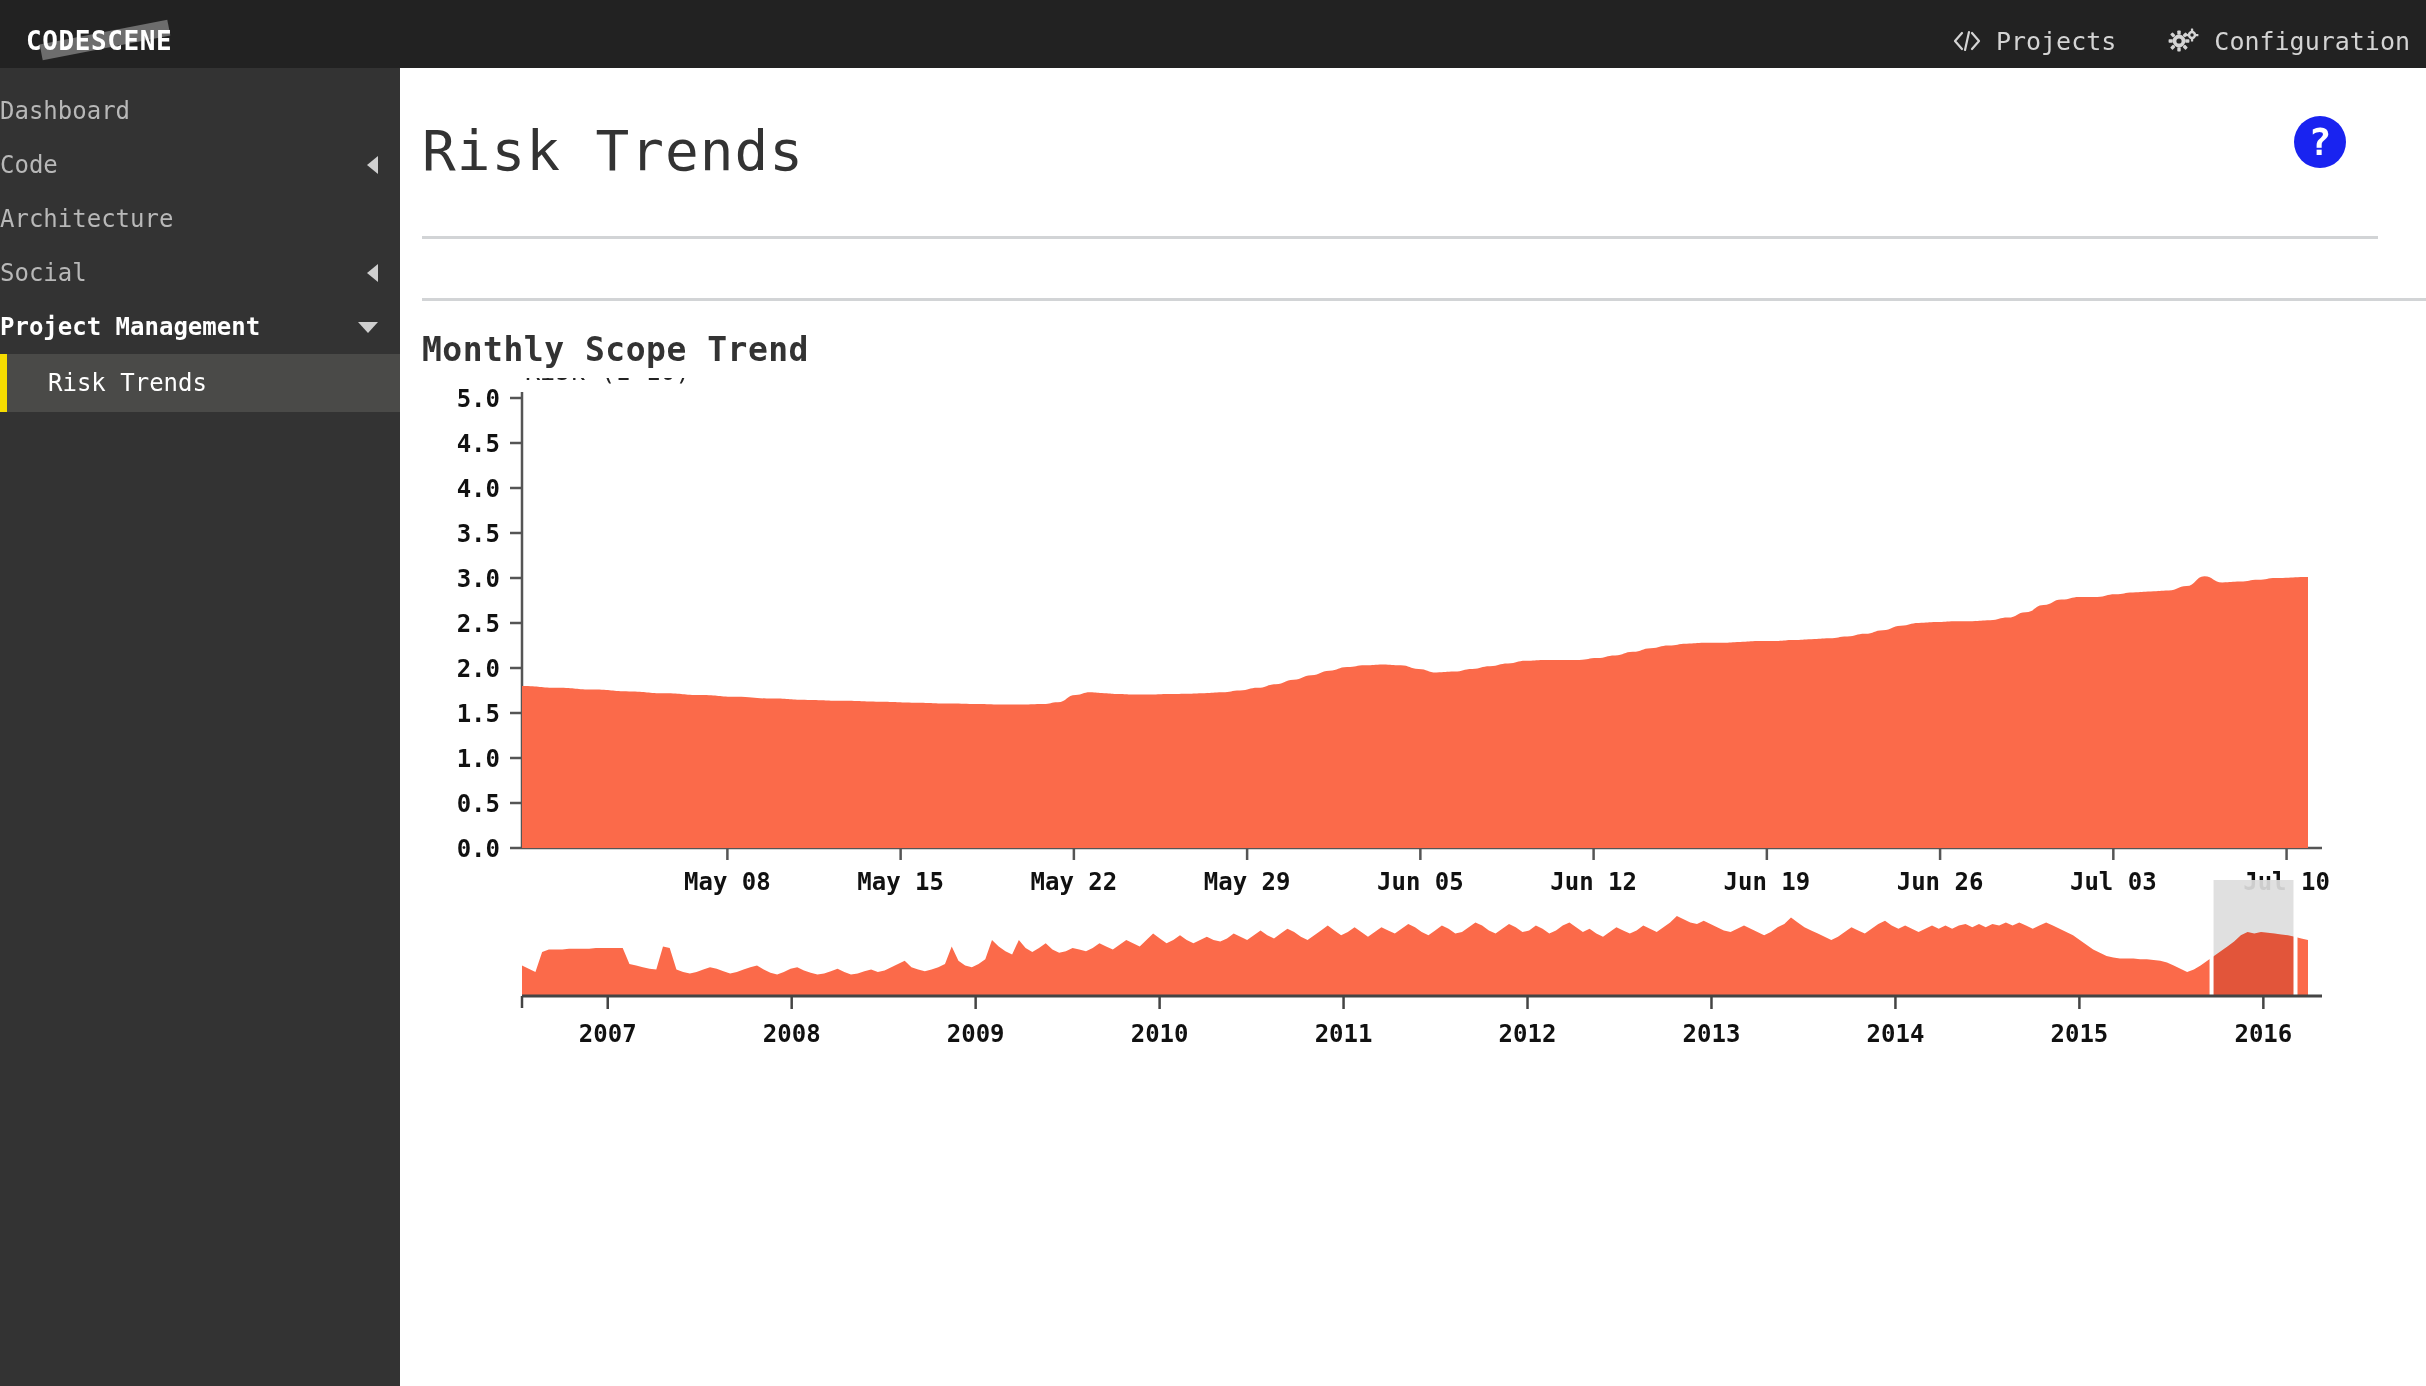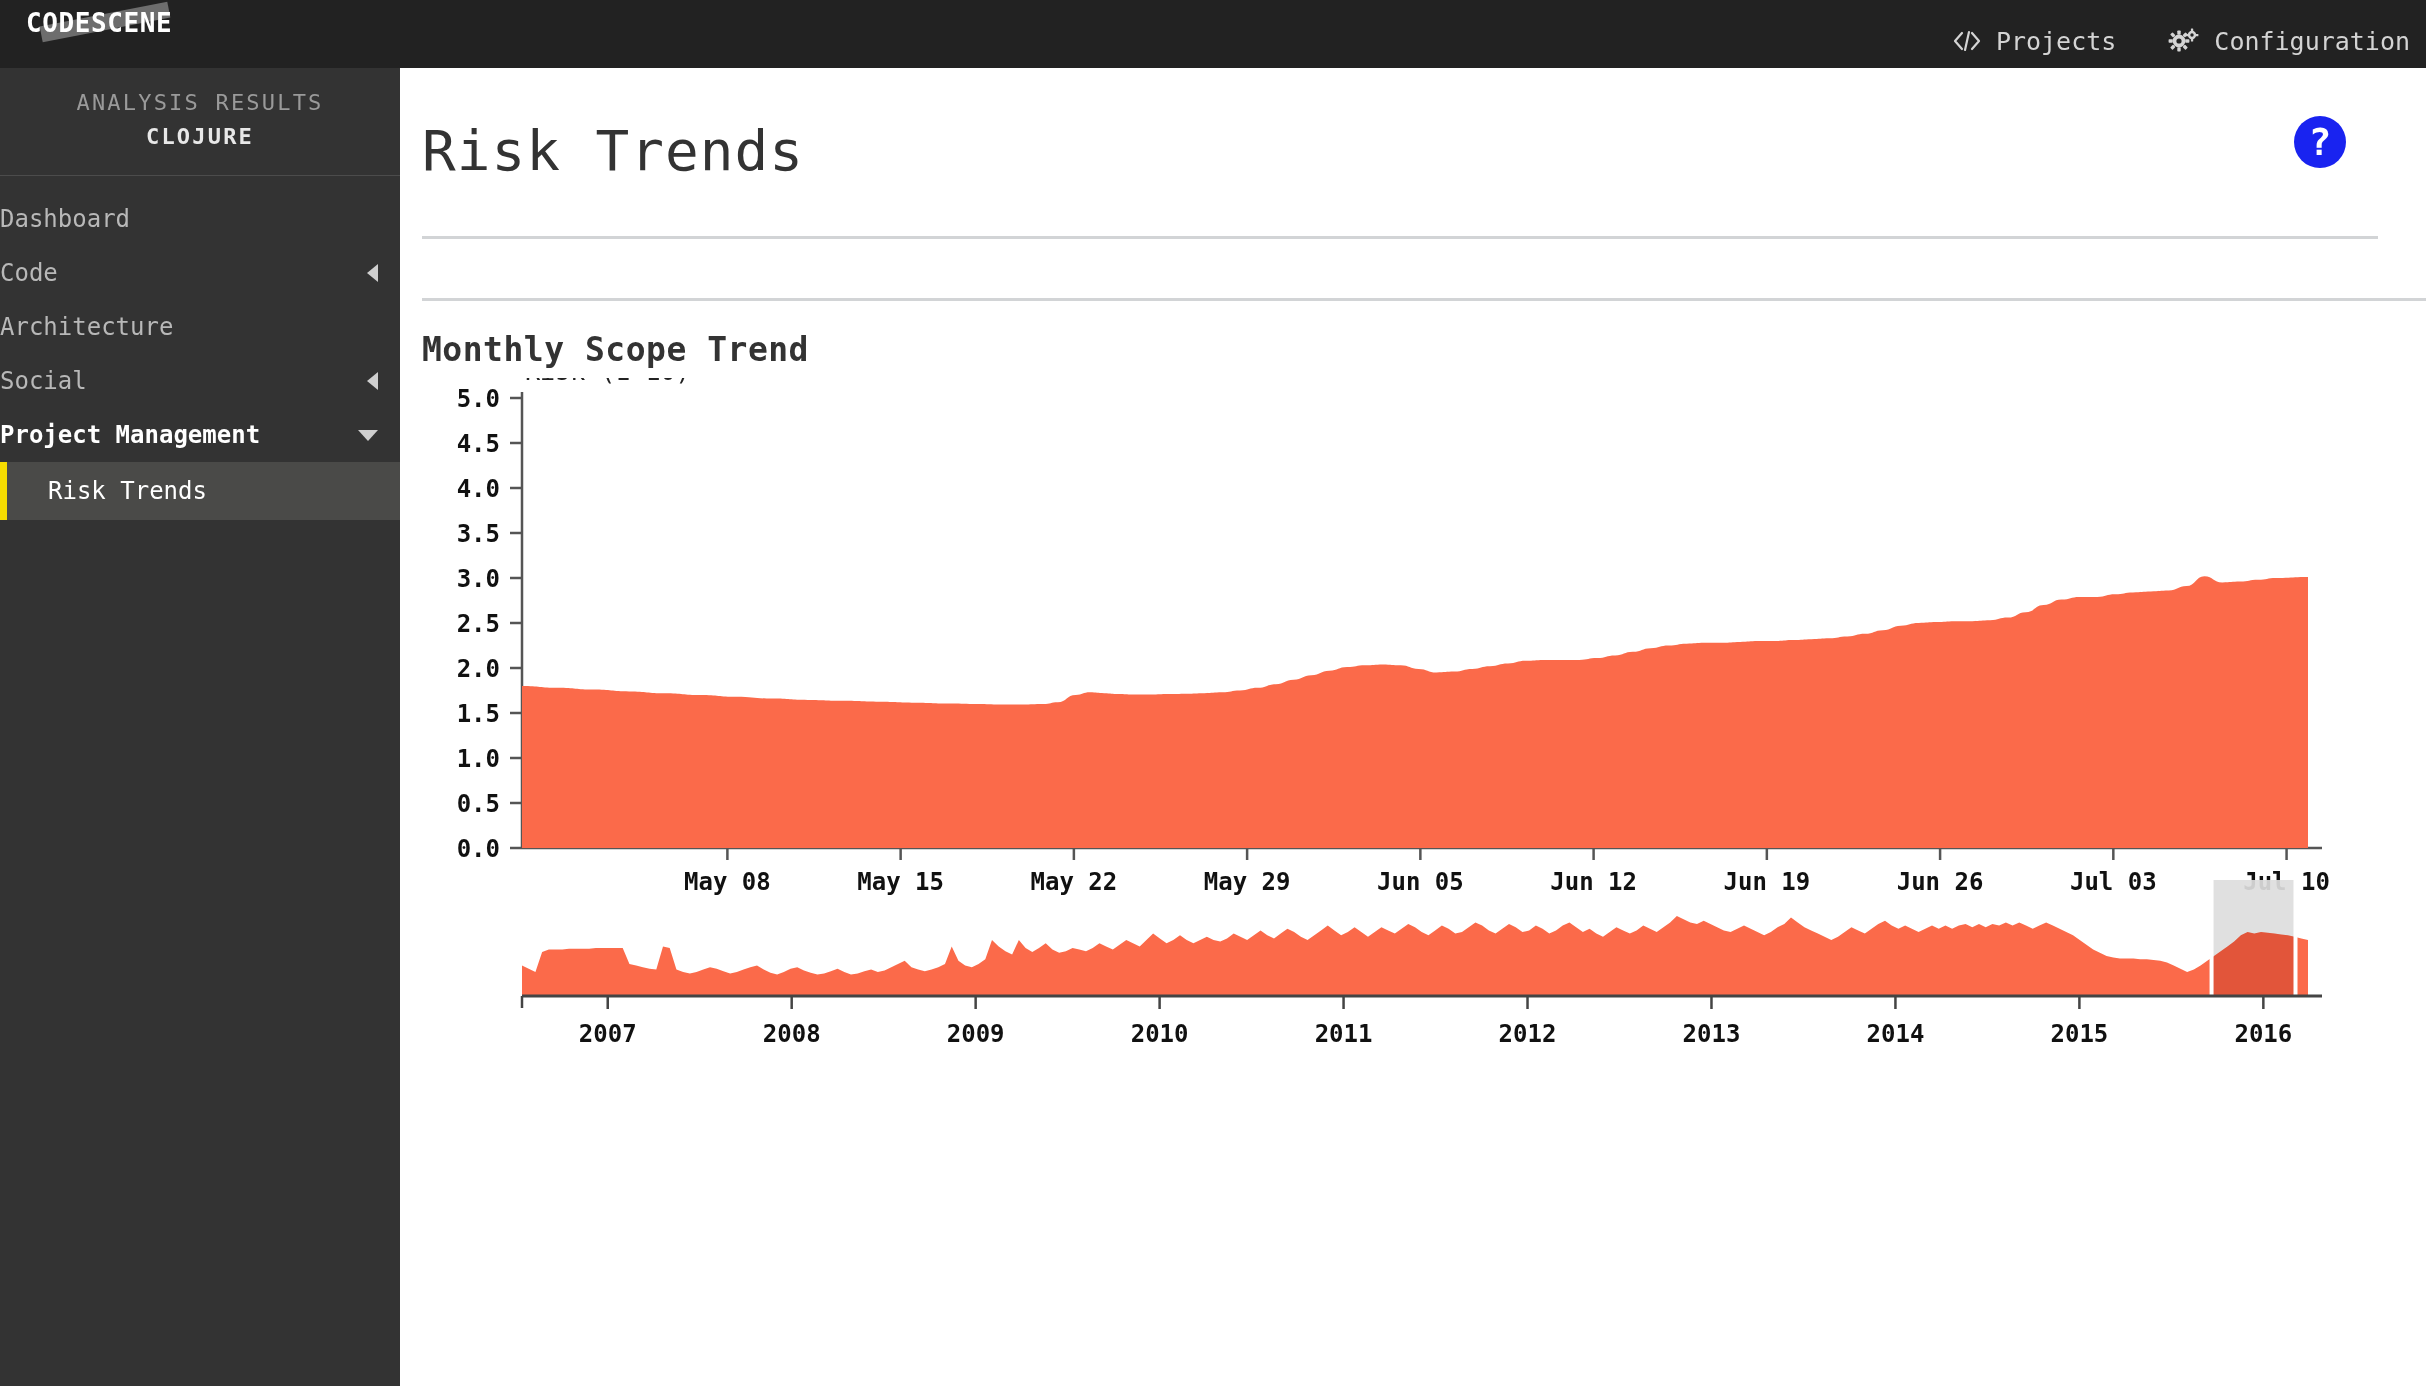--- a/index.html
+++ b/index.html
@@ -9,21 +9,21 @@
     background: #ffffff;
     font-family: "DejaVu Sans Mono", "Liberation Mono", monospace;
     overflow: hidden;
   }
 
   
   .topbar {
     position: absolute; top: 0; left: 0;
     width: 2426px; height: 84px;
     background: #222222;
-    display: flex; 
+    display: flex; align-items: center;
     border-bottom: 2px solid #000;
     gap: 28px;
   }
   .logo-wrap {
     position: relative;
     margin-left: 22px;
     width: 160px; height: 46px;
     display: flex; align-items: center;
   }
   .logo-stripe {
@@ -245,24 +245,20 @@
           </g>
           <circle cx="24" cy="7" r="1.7" fill="#222222"></circle>
         </svg>
       </span>
       <span>Configuration</span>
     </div>
   </div>
 </div>
 
 <div class="sidebar">
-  <div class="sidebar-head">
-    <span class="ar">ANALYSIS RESULTS</span>
-    <span class="proj">CLOJURE</span>
-  </div>
   <div class="nav-list">
 
     <div class="nav-row">
       <span class="label">Dashboard</span>
     </div>
 
 
     <div class="nav-row">
       <span class="label">Code</span>
       <span class="caret-left"></span>

